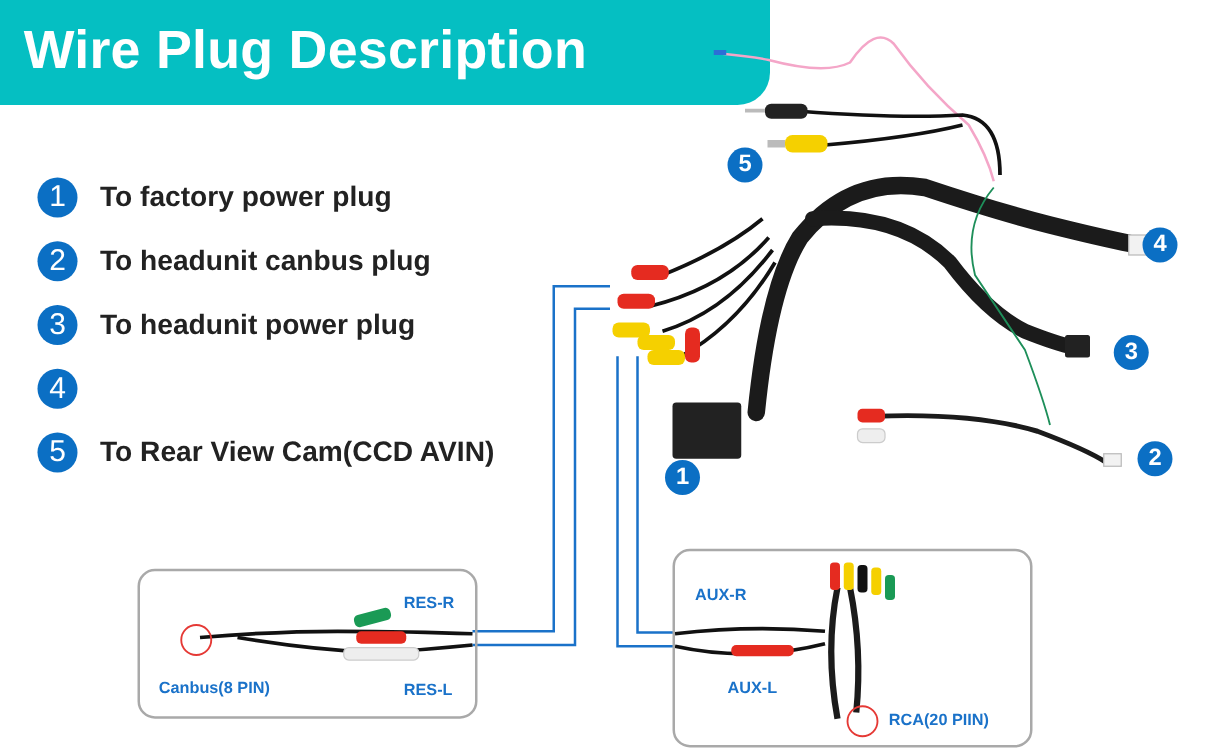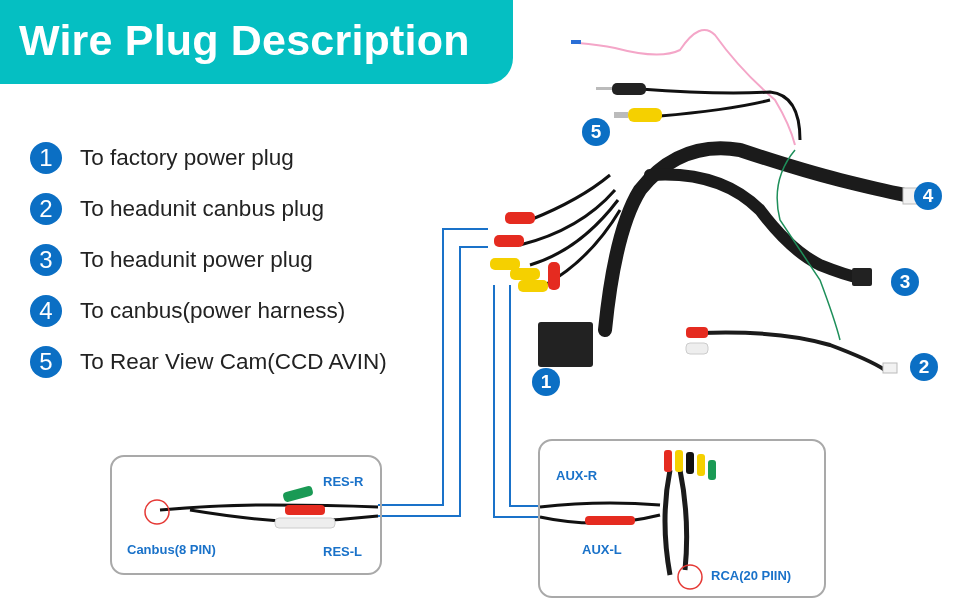--- a/index.html
+++ b/index.html
@@ -1,21 +1,21 @@
 <!DOCTYPE html>
 <html><head>
 <meta charset="utf-8">
 <style>
   html, body { margin:0; padding:0; background:#ffffff; }
   body { width:970px; height:600px; position:relative; overflow:hidden; font-family:"Liberation Sans", sans-serif; }
-  .banner { position:absolute; left:0; top:0; width:513px; height:84px; background:#05bfc2; border-bottom-right-radius:26px; }
+  .banner { position:absolute; left:0; top:0; width:616px; height:84px; background:#05bfc2; border-bottom-right-radius:26px; }
   .banner-title { position:absolute; left:19px; top:16px; font-size:43px; font-weight:bold; color:#ffffff; letter-spacing:0.2px; white-space:nowrap; }
   .legend-item { position:absolute; left:30px; height:34px; display:flex; align-items:center; }
   .num-badge { width:32px; height:32px; border-radius:50%; background:#0b6fc4; color:#fff; font-size:24px; font-weight:normal; display:flex; align-items:center; justify-content:center; flex:0 0 32px; }
-  .legend-text { margin-left:18px; font-size:22.5px; color:#222; white-space:nowrap; }
+  .legend-text { margin-left:18px; font-size:22.5px; color:#222; white-space:nowrap;font-weight:bold; }
   .bubble { position:absolute; width:28px; height:28px; border-radius:50%; background:#0b6fc4; color:#fff; font-weight:bold; font-size:19px; display:flex; align-items:center; justify-content:center; }
   .inset { position:absolute; border:2px solid #a9a9a9; border-radius:14px; background:#fff; }
   .inset-label { position:absolute; font-size:13px; font-weight:bold; color:#1a72c9; white-space:nowrap; }
   svg { position:absolute; left:0; top:0; }
 </style>
 </head>
 <body>
 
 <div class="banner">
   <div class="banner-title">Wire Plug Description</div>
@@ -28,21 +28,20 @@
 <div class="legend-item" style="top:192px">
   <div class="num-badge">2</div>
   <span class="legend-text">To headunit canbus plug</span>
 </div>
 <div class="legend-item" style="top:243px">
   <div class="num-badge">3</div>
   <span class="legend-text">To headunit power plug</span>
 </div>
 <div class="legend-item" style="top:294px">
   <div class="num-badge">4</div>
-  <span class="legend-text">To canbus(power harness)</span>
 </div>
 <div class="legend-item" style="top:345px">
   <div class="num-badge">5</div>
   <span class="legend-text" style="">To Rear View Cam(CCD AVIN)</span>
 </div>
 
 <svg width="970" height="600">
 
   <path d="M578,43 Q600,45 615,48 Q660,60 680,50 Q700,20 715,35 Q740,70 775,100 Q790,125 795,145" fill="none" stroke="#f4a6c8" stroke-width="2"></path>
   <rect x="571" y="40" width="10" height="4" fill="#2b6fd6"></rect>

